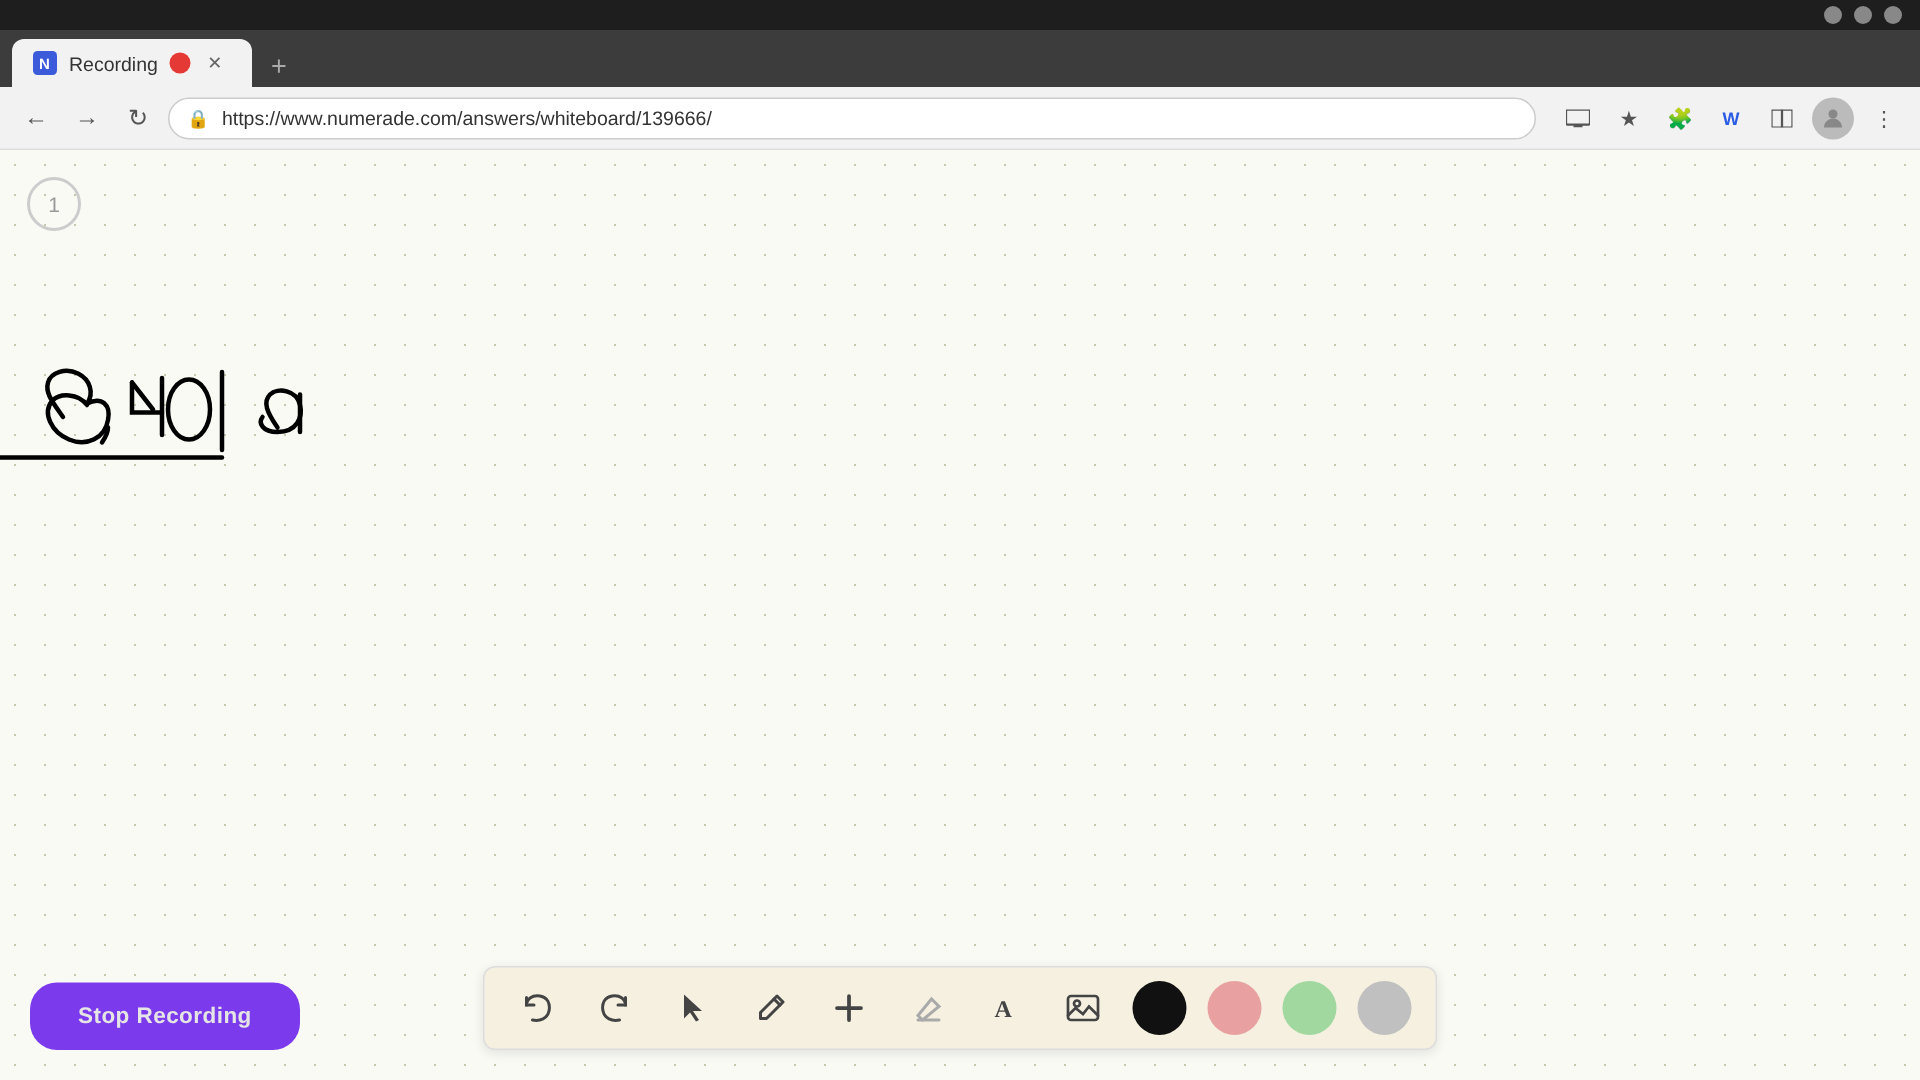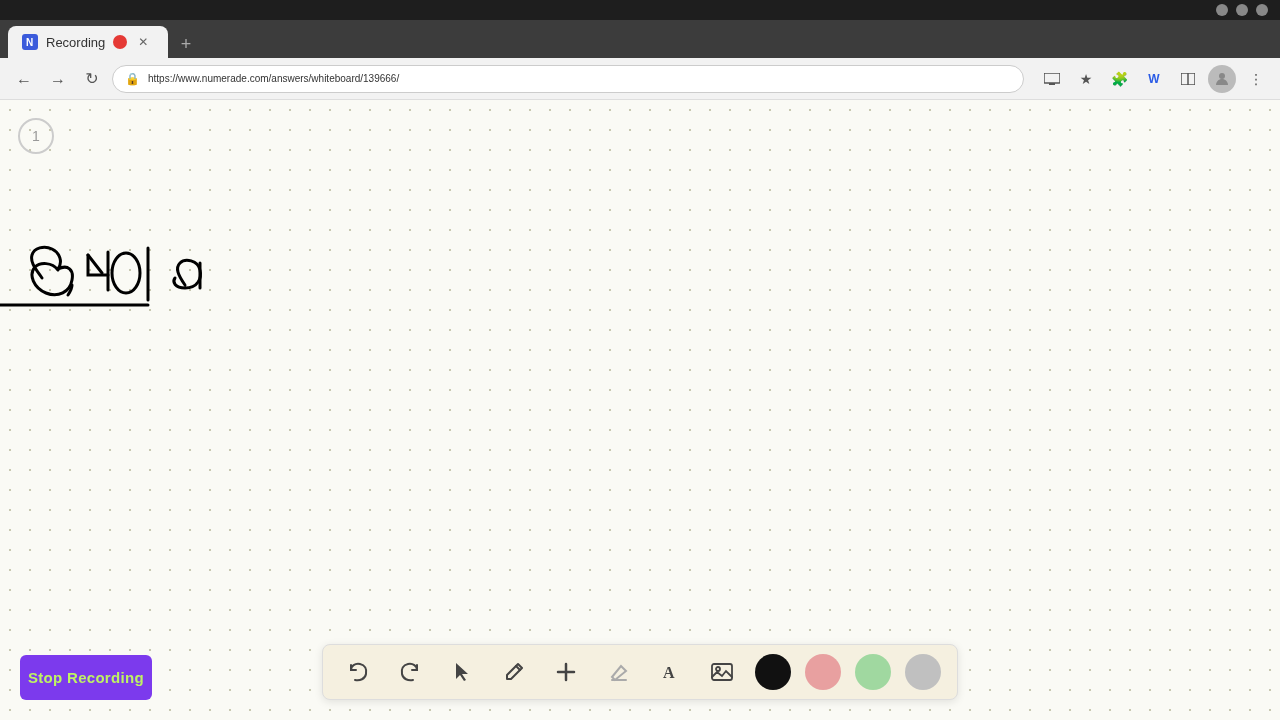--- a/index.html
+++ b/index.html
@@ -218,24 +218,24 @@
       cursor: pointer;
       border: none;
     }
 
     
     .stop-recording-btn {
       position: absolute;
       bottom: 20px;
       left: 20px;
       background: #7c3aed;
-      color: #bef264;
+      color: #e5e5e5;
       border: none;
-      border-radius: 6px;
-      padding: 14px 8px;
+      border-radius: 18px;
+      padding: 14px 32px;
       font-size: 15px;
       font-weight: 600;
       cursor: pointer;
       letter-spacing: 0.3px;
     }
   </style>
 </head>
 <body>
 
 <div class="browser-chrome">
@@ -261,21 +261,21 @@
     </div>
     <div class="new-tab-btn">+</div>
   </div>
 
   <div class="nav-bar">
     <div class="nav-btn">←</div>
     <div class="nav-btn">→</div>
     <div class="nav-btn">↻</div>
     <div class="address-bar">
       <span class="address-bar-lock">🔒</span>
-      <span style="font-size:10px;color:#333;">https://www.numerade.com/answers/whiteboard/139666/</span>
+      <span style="font-size:13px;color:#333;">https://www.numerade.com/answers/whiteboard/139666/</span>
     </div>
     <div class="nav-icons">
       <div class="nav-icon-btn">
         <svg width="16" height="12" viewBox="0 0 16 12" fill="#555">
             <rect x="0" y="0" width="16" height="10" rx="1" fill="none" stroke="#555" stroke-width="1.5"></rect>
             <rect x="5" y="10" width="6" height="2" fill="#555"></rect>
           </svg>
       </div>
       <div class="nav-icon-btn">★</div>
       <div class="nav-icon-btn">🧩</div>

